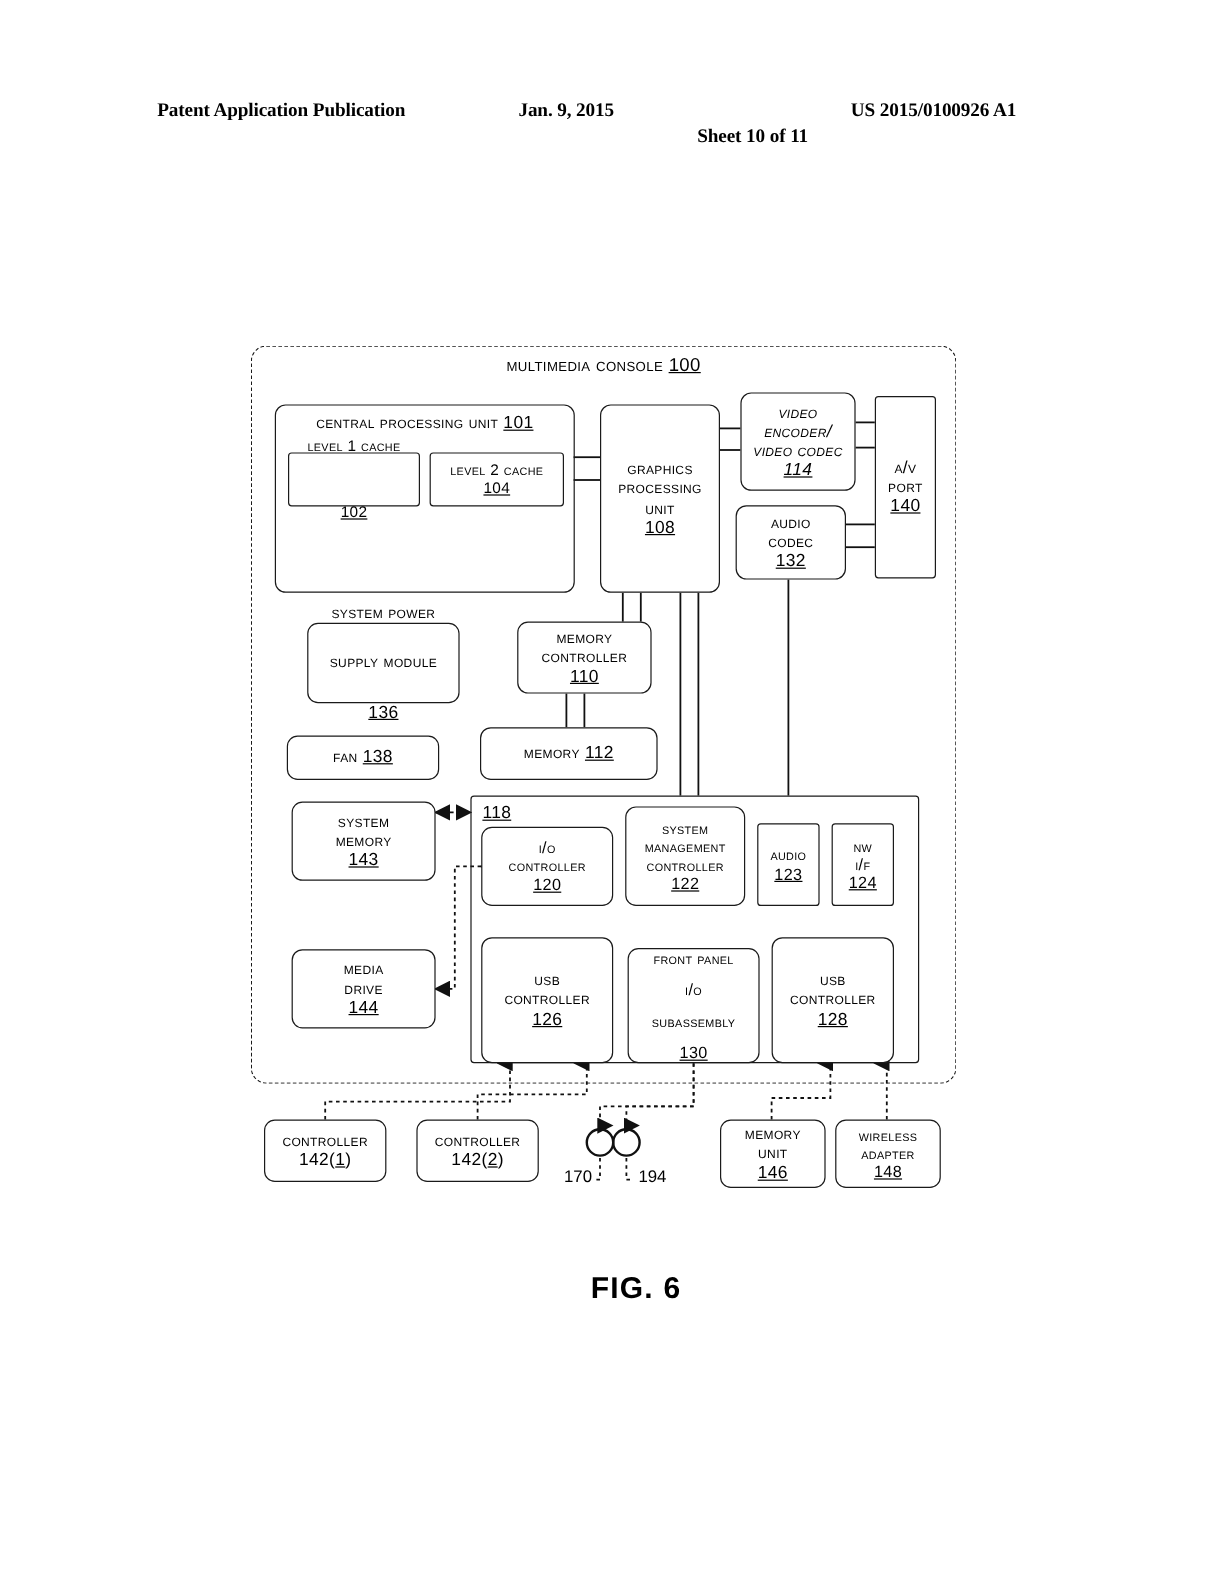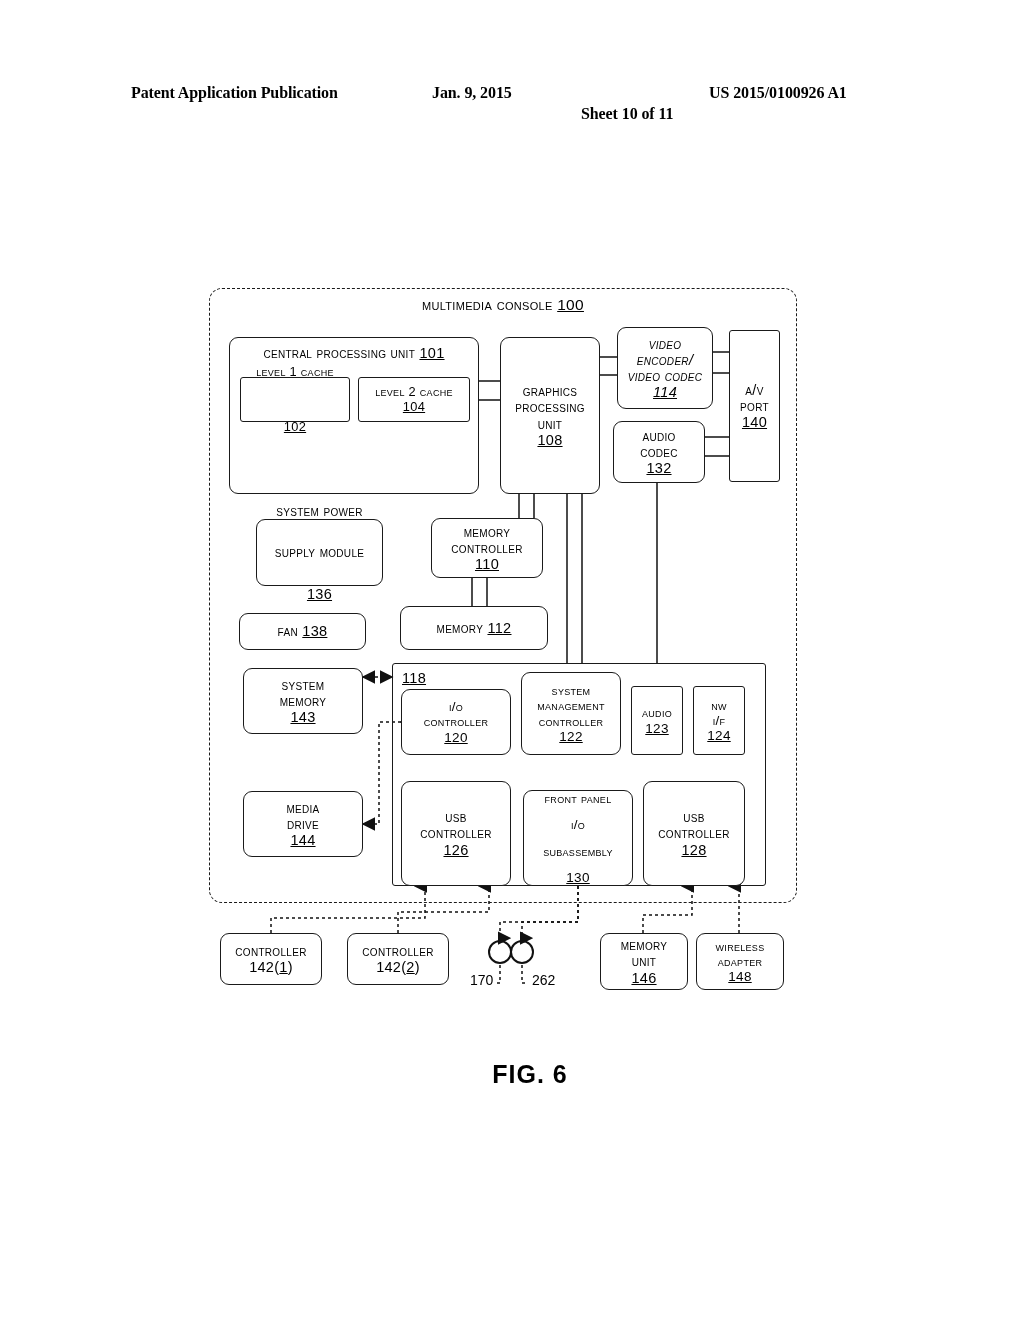--- a/index.html
+++ b/index.html
@@ -328,21 +328,21 @@
   <div class="bx rnd f14" style="left:347px; top:933px; width:102px; height:52px;">
     <span class="t">Controller</span>
     <span class="t">142(<span class="ref">2</span>)</span>
   </div>
 
   <svg style="position:absolute; left:480px; top:930px; width:70px; height:50px;" viewBox="0 0 70 50">
     <circle cx="20" cy="22" r="11" fill="none" stroke="#111" stroke-width="2"></circle>
     <circle cx="42" cy="22" r="11" fill="none" stroke="#111" stroke-width="2"></circle>
   </svg>
   <span class="refnum" style="left:470px; top:972px;">170</span>
-  <span class="refnum" style="left:532px; top:972px;">262</span>
+  <span class="refnum" style="left:532px; top:972px;">194</span>
 
   <div class="bx rnd f14" style="left:600px; top:933px; width:88px; height:57px;">
     <span class="t">Memory</span>
     <span class="t">Unit</span>
     <span class="t ref">146</span>
   </div>
 
   <div class="bx rnd f13" style="left:696px; top:933px; width:88px; height:57px;">
     <span class="t">Wireless</span>
     <span class="t">Adapter</span>

